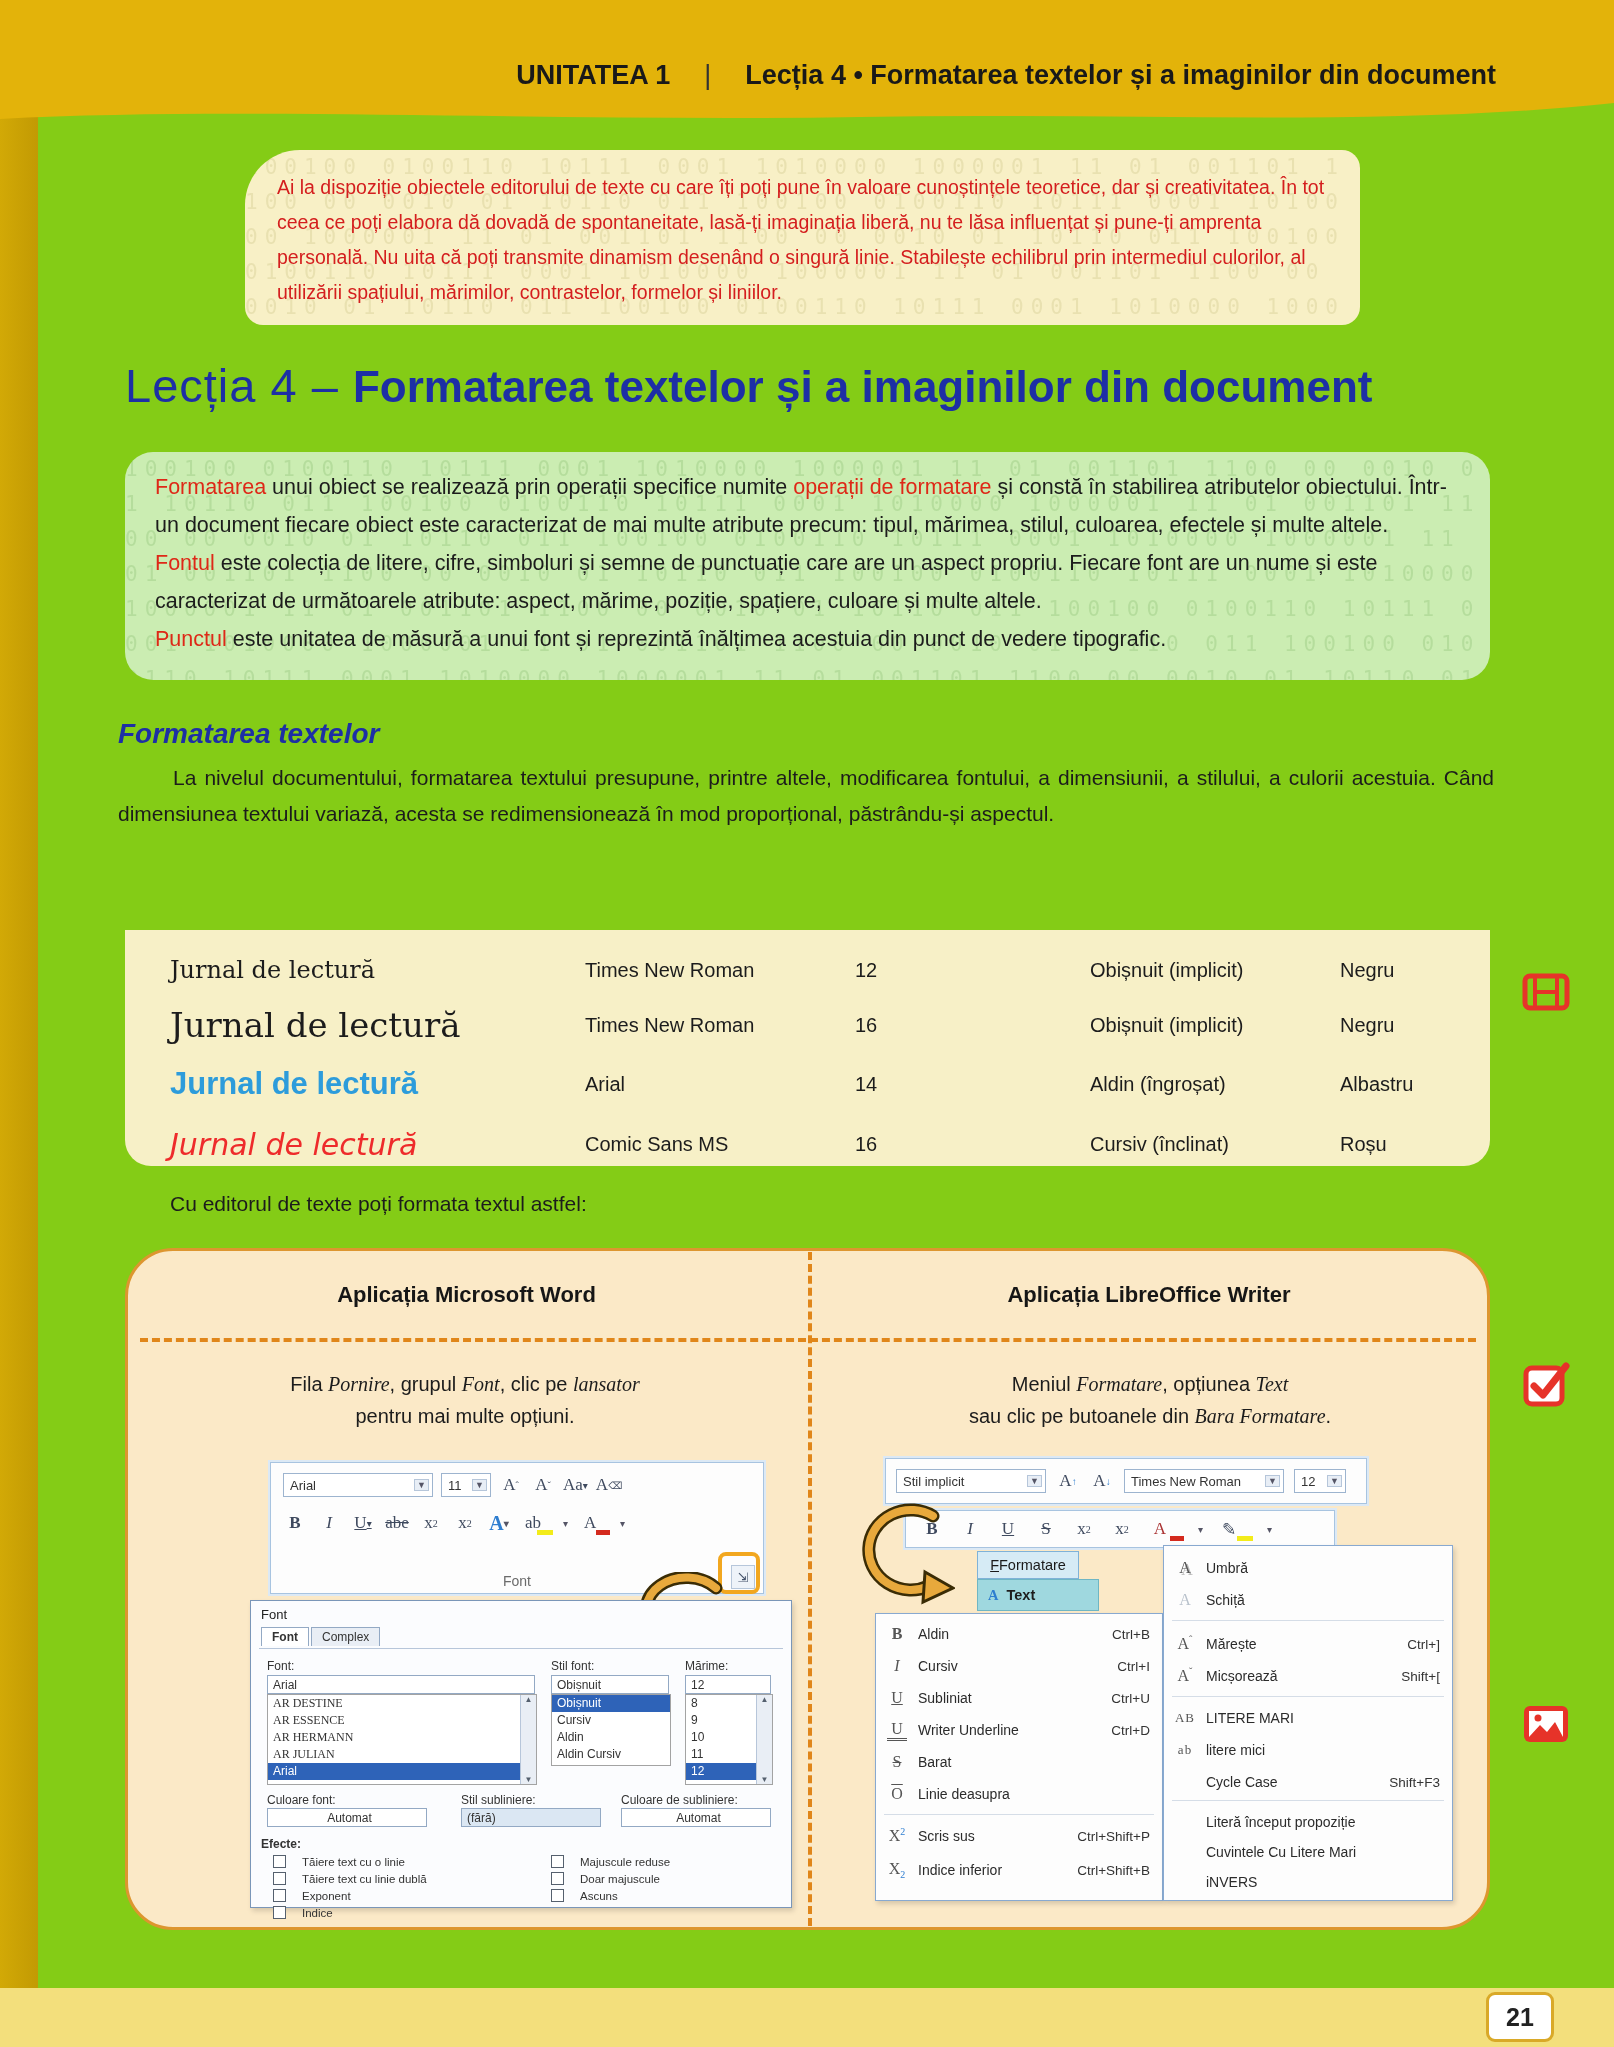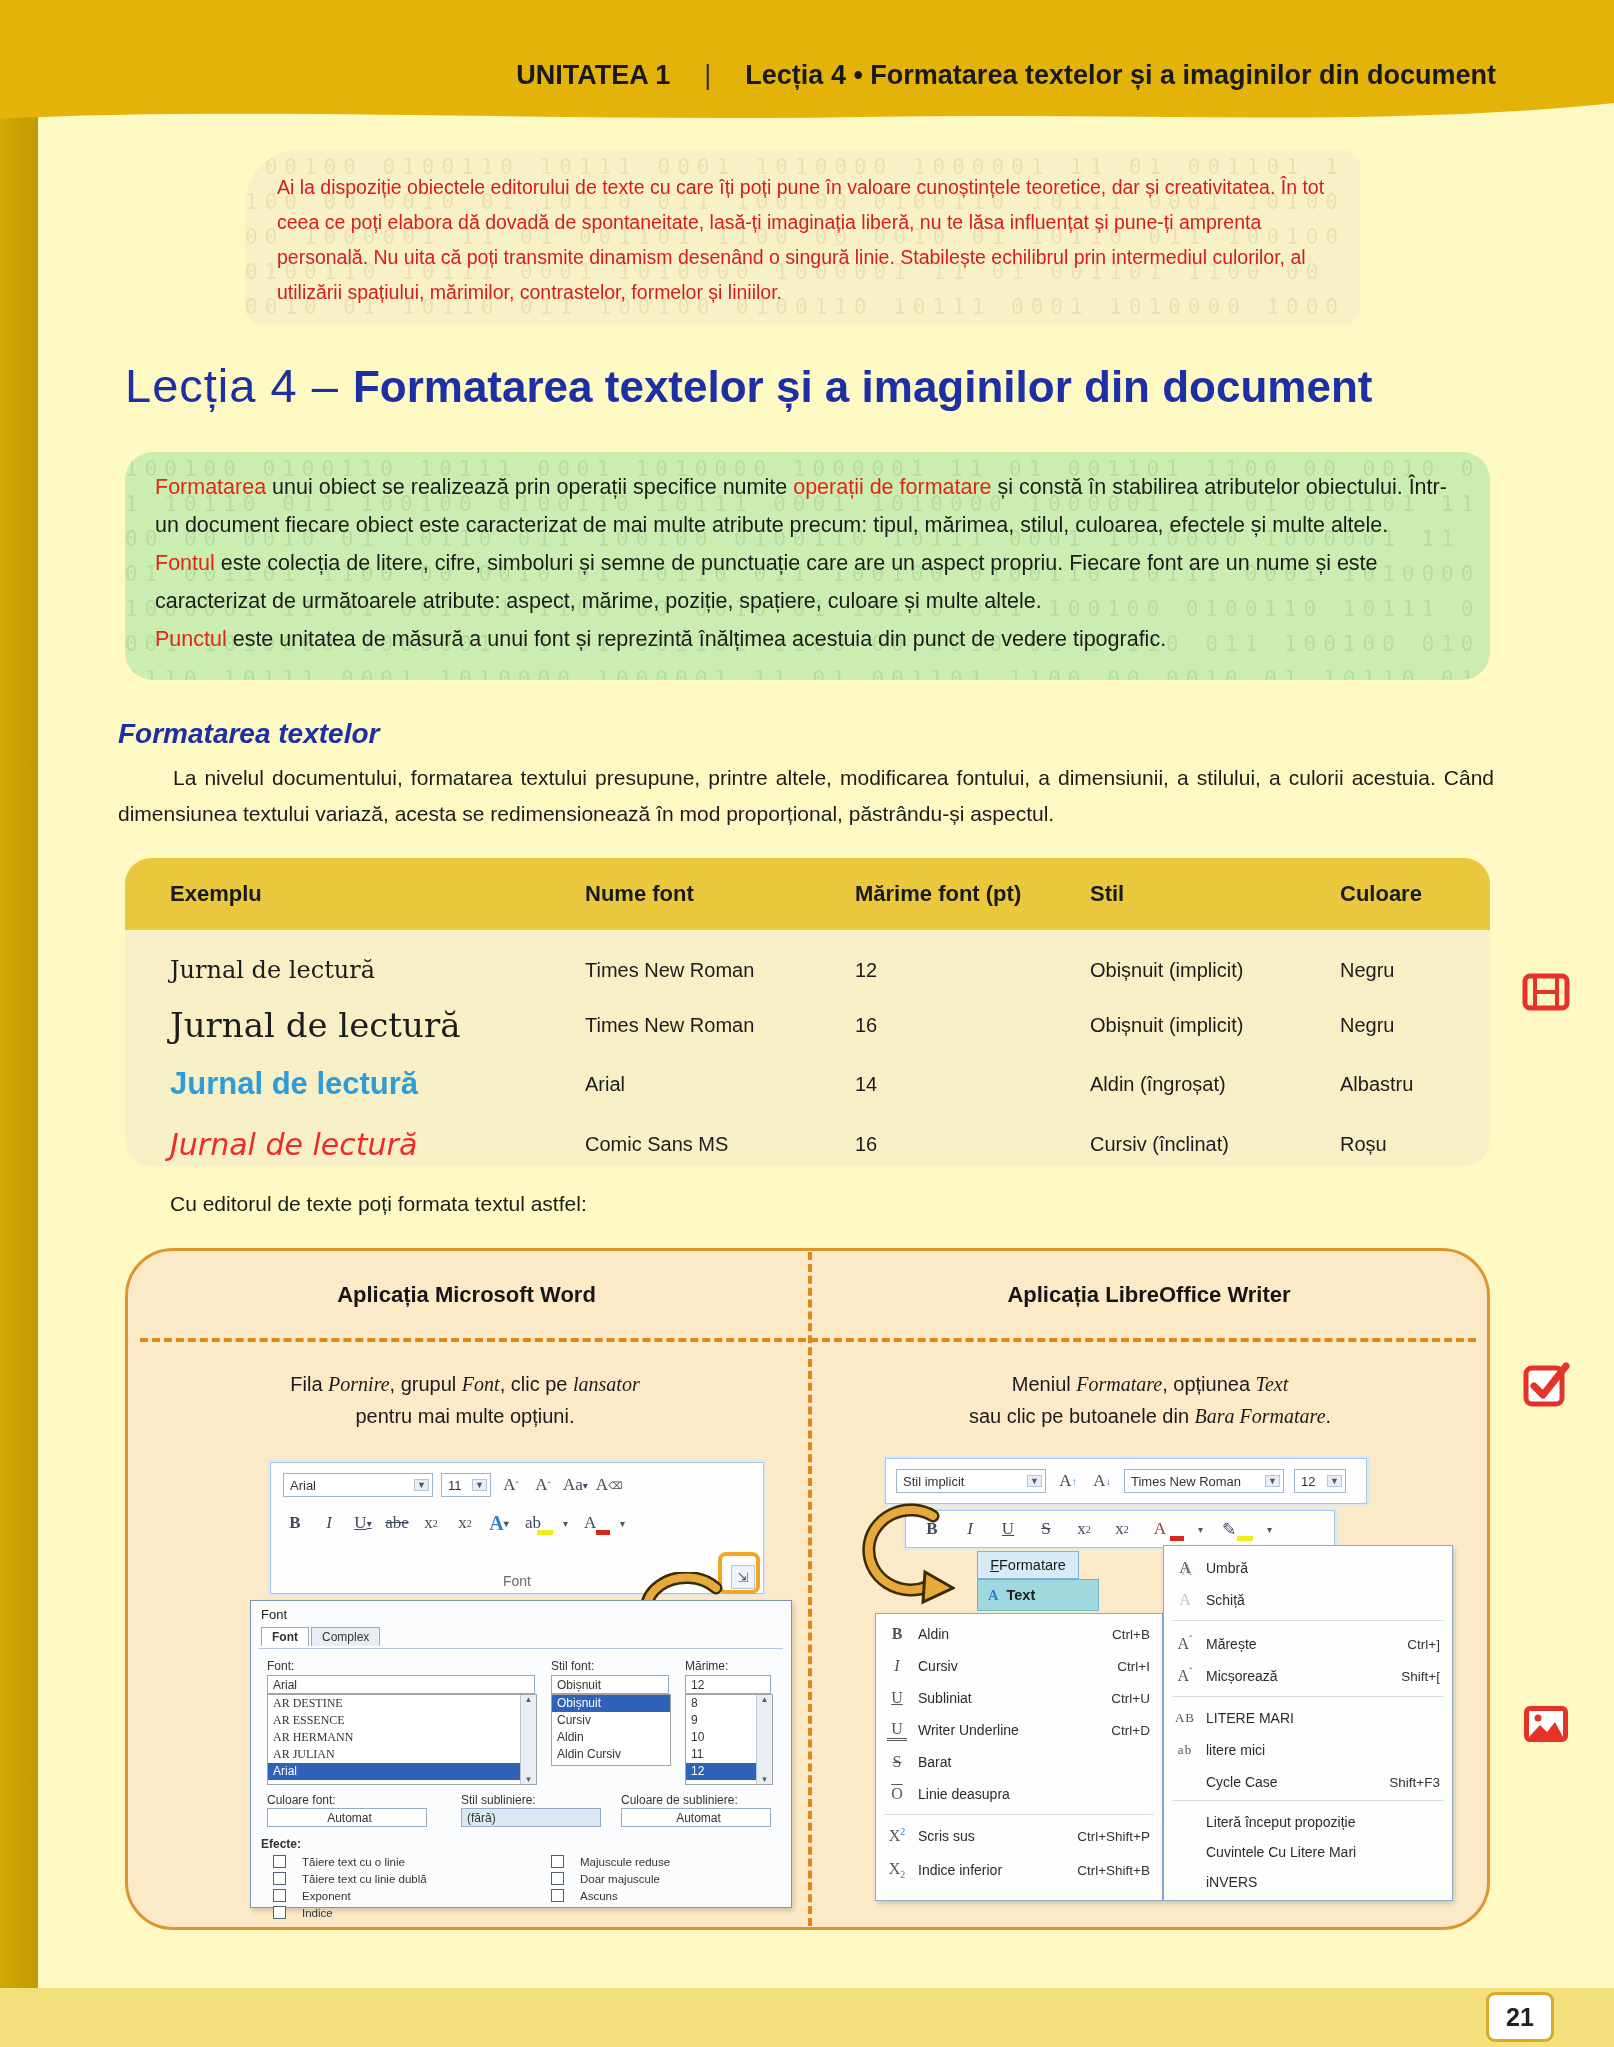--- a/index.html
+++ b/index.html
@@ -1,16 +1,16 @@
 <!DOCTYPE html>
 <html><head>
 <meta charset="utf-8">
 <style>
   html,body{margin:0;padding:0;background:#ffffff;}
-  .page{position:relative;width:1614px;height:2047px;background:#fef9c3;overflow:hidden;
+  .page{position:relative;width:1614px;height:2047px;background:#84cc16;overflow:hidden;
         font-family:"Liberation Sans",sans-serif;color:#1d1d1d;}
   .abs{position:absolute;}
 
   
   .left-strip{left:0;top:0;width:38px;height:2047px;background:linear-gradient(90deg,#d2a906,#c29a03);}
   .header-band{left:0;top:0;width:1614px;height:135px;}
   .header-text{right:118px;top:60px;font-size:27px;font-weight:bold;color:#191919;white-space:nowrap;}
   .header-text .sep{font-weight:normal;padding:0 34px;color:#333;}
   .footer-band{left:0;top:1988px;width:1614px;height:59px;background:#f3df7c;}
   .page-badge{left:1486px;top:1992px;width:62px;height:44px;background:#ffffff;border:3px solid #d9a928;
@@ -178,27 +178,20 @@
       <span class="kw">Formatarea</span><span> unui obiect se realizează prin operații specifice numite </span><span class="kw">operații de formatare</span><span> și constă în stabilirea atributelor obiectului. Într-un document fiecare obiect este caracterizat de mai multe atribute precum: tipul, mărimea, stilul, culoarea, efectele și multe altele.</span><br>
       <span class="kw">Fontul</span><span> este colecția de litere, cifre, simboluri și semne de punctuație care are un aspect propriu. Fiecare font are un nume și este caracterizat de următoarele atribute: aspect, mărime, poziție, spațiere, culoare și multe altele.</span><br>
       <span class="kw">Punctul</span><span> este unitatea de măsură a unui font și reprezintă înălțimea acestuia din punct de vedere tipografic.</span>
     </div>
   </div>
 
   <div class="abs section-heading">Formatarea textelor</div>
   <div class="abs section-para"><span class="indent"></span><span>La nivelul documentului, formatarea textului presupune, printre altele, modificarea fontului, a dimensiunii, a stilului, a culorii acestuia. Când dimensiunea textului variază, acesta se redimensionează în mod proporțional, păstrându-și aspectul.</span></div>
 
   <div class="abs font-table">
-    <div class="ft-head">
-      <span>Exemplu</span>
-      <span>Nume font</span>
-      <span>Mărime font (pt)</span>
-      <span>Stil</span>
-      <span>Culoare</span>
-    </div>
     <div class="ft-body">
       <div class="ft-row r1">
         <span class="ex-serif-12">Jurnal de lectură</span>
         <span>Times New Roman</span>
         <span>12</span>
         <span>Obișnuit (implicit)</span>
         <span>Negru</span>
       </div>
       <div class="ft-row r2">
         <span class="ex-serif-16">Jurnal de lectură</span>

